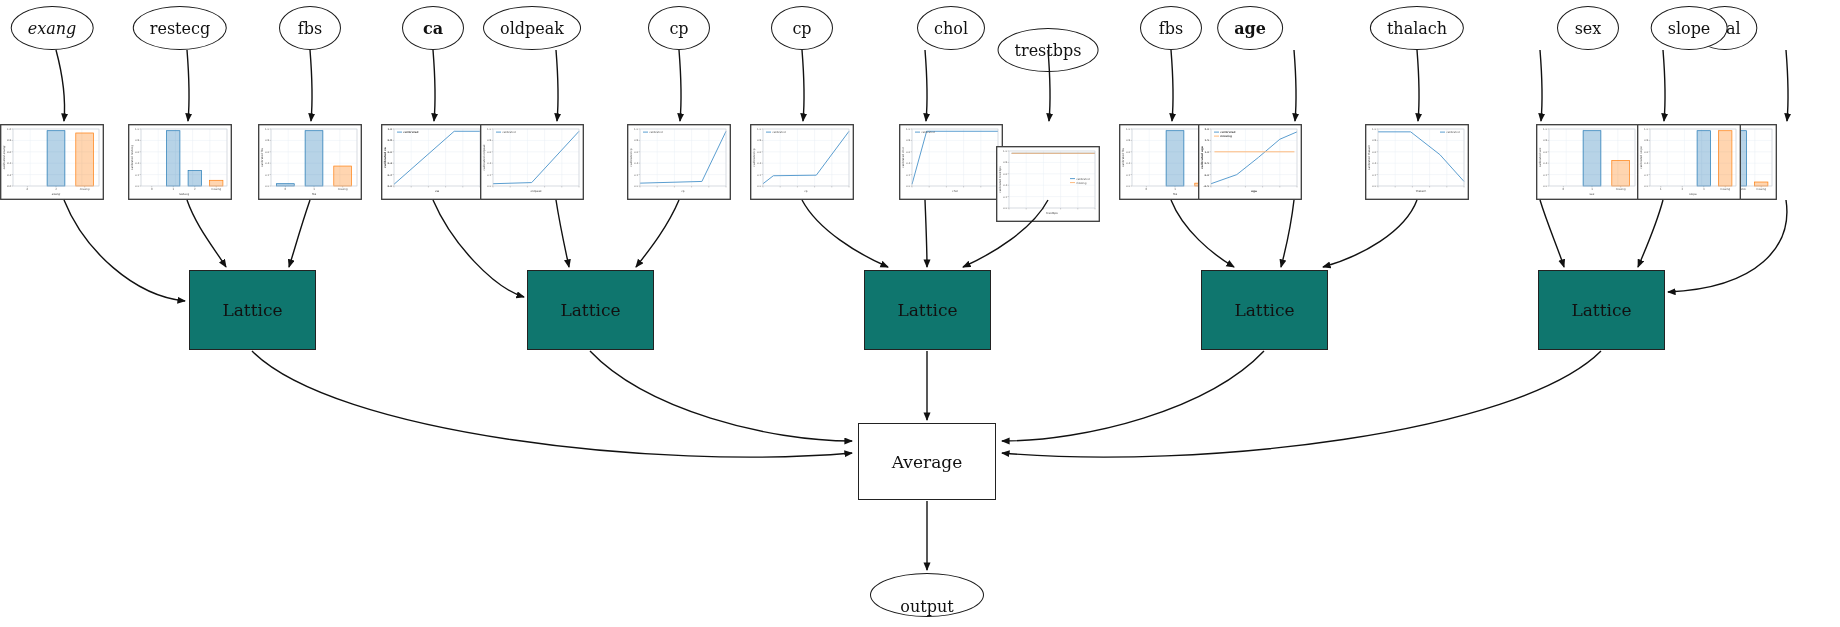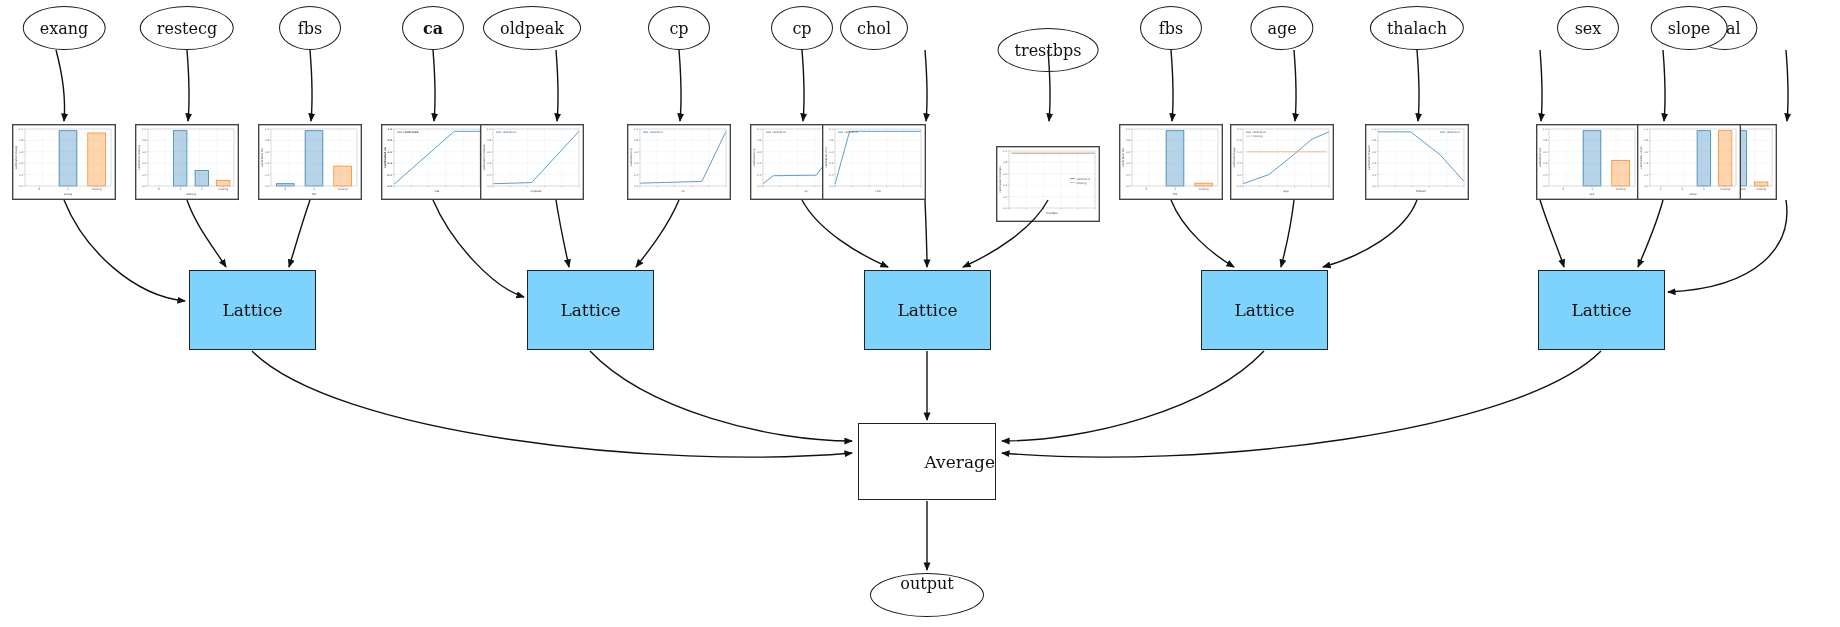--- a/index.html
+++ b/index.html
@@ -6,26 +6,26 @@
   #canvas{position:relative;width:1840px;height:627px;background:#fff;overflow:hidden;
           font-family:"DejaVu Serif",serif;}
   #edges{position:absolute;left:0;top:0;width:1840px;height:627px;z-index:5;pointer-events:none;}
   .fcol{position:absolute;top:0;width:104px;height:210px;z-index:2;}
   .fnode{position:absolute;top:6px;left:50%;transform:translateX(-50%);height:44px;min-width:62px;
          padding:0 16px;box-sizing:border-box;border:1.4px solid #1a1a1a;border-radius:50%;
          display:flex;align-items:center;justify-content:center;background:#fff;
          font-size:16px;color:#111;white-space:nowrap;}
   .fchart{position:absolute;top:124px;left:0;width:104px;height:76px;background:#fff;}
   .fchart svg{display:block;width:104px;height:76px;}
-  .box{position:absolute;top:270px;width:127px;height:80px;border:1.4px solid #222;background:#7dd3fc;
+  .box{position:absolute;top:270px;width:127px;height:80px;border:1.4px solid #222;background:#0f766e;
        display:flex;align-items:center;justify-content:center;font-size:17px;color:#111;z-index:2;box-sizing:border-box;}
   .avgbox{position:absolute;left:858px;top:423px;width:138px;height:77px;border:1.4px solid #222;background:#fff;
-       display:flex;align-items:center;justify-content:flex-end;font-size:17px;color:#111;z-index:2;box-sizing:border-box;}
+       display:flex;align-items:center;justify-content:center;font-size:17px;color:#111;z-index:2;box-sizing:border-box;}
   .outp{position:absolute;left:870px;top:573px;width:114px;height:44px;border:1.4px solid #1a1a1a;border-radius:50%;
-       background:#fff;display:flex;align-items:flex-start;justify-content:center;font-size:16px;color:#111;z-index:2;box-sizing:border-box;}
+       background:#fff;display:flex;align-items:flex-end;justify-content:center;font-size:16px;color:#111;z-index:2;box-sizing:border-box;}
 </style>
 </head>
 <body>
 
 <div id="canvas">
 
   <svg id="edges" viewBox="0 0 1840 627">
     <defs>
       <marker id="ah" markerWidth="10" markerHeight="8" refX="7.6" refY="3.5" orient="auto" markerUnits="userSpaceOnUse">
         <path d="M0,0 L8.6,3.5 L0,7 z" fill="#111"></path>
@@ -68,21 +68,21 @@
       <path d="M 590,351 C 646,410 768,441 852,441" marker-end="url(#ah)"></path>
       <path d="M 927,351 C 927,374 927,396 927,420" marker-end="url(#ah)"></path>
       <path d="M 1264,351 C 1208,410 1086,441 1002,441" marker-end="url(#ah)"></path>
       <path d="M 1601,351 C 1518,434 1196,470 1002,453" marker-end="url(#ah)"></path>
 
       <path d="M 927,501 C 927,524 927,546 927,570" marker-end="url(#ah)"></path>
     </g>
   </svg>
 
   <div id="features-layer">
-      <div class="fcol" style="left: 12px;">
+      <div class="fcol" style="left: 0; font-style: italic;">
       <div class="fnode">
         <span>exang</span>
       </div>
       <div class="fchart">
         <svg viewBox="0 0 104 76">
             <rect x="1" y="1" width="102" height="74" fill="#ffffff"></rect>
             <line x1="13" y1="62.00" x2="99" y2="62.00" stroke="#e9eef5" stroke-width="0.5"></line>
             <line x1="13" y1="50.60" x2="99" y2="50.60" stroke="#e9eef5" stroke-width="0.5"></line>
             <line x1="13" y1="39.20" x2="99" y2="39.20" stroke="#e9eef5" stroke-width="0.5"></line>
             <line x1="13" y1="27.80" x2="99" y2="27.80" stroke="#e9eef5" stroke-width="0.5"></line>
@@ -114,21 +114,21 @@
             <text x="84.67" y="66.4" font-size="2.6" text-anchor="middle" fill="#555" font-family="DejaVu Sans,sans-serif">missing</text>
             <rect x="47.11" y="6.71" width="17.77" height="55.29" fill="rgba(31,119,180,0.32)" stroke="#1f77b4" stroke-width="0.7"></rect>
             <rect x="75.78" y="8.99" width="17.77" height="53.01" fill="rgba(255,127,14,0.33)" stroke="#ff7f0e" stroke-width="0.7"></rect>
             <text transform="rotate(-90)" x="-33.50" y="4.6" font-size="2.8" text-anchor="middle" fill="#444" font-family="DejaVu Sans,sans-serif">calibrated exang</text>
             <text x="56.00" y="70.6" font-size="2.8" text-anchor="middle" fill="#444" font-family="DejaVu Sans,sans-serif">exang</text>
             <rect x="13" y="5" width="86" height="57" fill="none" stroke="#c8cdd4" stroke-width="0.6"></rect>
             <rect x="0.7" y="0.7" width="102.6" height="74.6" fill="none" stroke="#3a3a3a" stroke-width="1.3"></rect>
           </svg>
       </div>
     </div>
-      <div class="fcol" style="left: 135px;">
+      <div class="fcol" style="left: 128px;">
       <div class="fnode">
         <span>restecg</span>
       </div>
       <div class="fchart">
         <svg viewBox="0 0 104 76">
             <rect x="1" y="1" width="102" height="74" fill="#ffffff"></rect>
             <line x1="13" y1="62.00" x2="99" y2="62.00" stroke="#e9eef5" stroke-width="0.5"></line>
             <line x1="13" y1="50.60" x2="99" y2="50.60" stroke="#e9eef5" stroke-width="0.5"></line>
             <line x1="13" y1="39.20" x2="99" y2="39.20" stroke="#e9eef5" stroke-width="0.5"></line>
             <line x1="13" y1="27.80" x2="99" y2="27.80" stroke="#e9eef5" stroke-width="0.5"></line>
@@ -398,21 +398,21 @@
             <polyline points="13.00,59.72 23.32,51.74 66.32,51.17 99.00,7.28" fill="none" stroke="#5b9ed0" stroke-width="1"></polyline>
             <line x1="16" y1="8.1" x2="21" y2="8.1" stroke="#5b9ed0" stroke-width="1"></line>
             <text x="22.2" y="9" font-size="2.7" fill="#555" font-family="DejaVu Sans,sans-serif">calibrated</text>
             <text transform="rotate(-90)" x="-33.50" y="4.6" font-size="2.8" text-anchor="middle" fill="#444" font-family="DejaVu Sans,sans-serif">calibrated cp</text>
             <text x="56.00" y="67.6" font-size="2.8" text-anchor="middle" fill="#444" font-family="DejaVu Sans,sans-serif">cp</text>
             <rect x="13" y="5" width="86" height="57" fill="none" stroke="#c8cdd4" stroke-width="0.6"></rect>
             <rect x="0.7" y="0.7" width="102.6" height="74.6" fill="none" stroke="#3a3a3a" stroke-width="1.3"></rect>
           </svg>
       </div>
     </div>
-      <div class="fcol" style="left: 822px;">
+      <div class="fcol" style="left: 899px;">
       <div class="fnode">
         <span>chol</span>
       </div>
       <div class="fchart">
         <svg viewBox="0 0 104 76">
             <rect x="1" y="1" width="102" height="74" fill="#ffffff"></rect>
             <line x1="13" y1="62.00" x2="99" y2="62.00" stroke="#e9eef5" stroke-width="0.5"></line>
             <line x1="13" y1="50.60" x2="99" y2="50.60" stroke="#e9eef5" stroke-width="0.5"></line>
             <line x1="13" y1="39.20" x2="99" y2="39.20" stroke="#e9eef5" stroke-width="0.5"></line>
             <line x1="13" y1="27.80" x2="99" y2="27.80" stroke="#e9eef5" stroke-width="0.5"></line>
@@ -541,21 +541,21 @@
             <text x="84.67" y="66.4" font-size="2.6" text-anchor="middle" fill="#555" font-family="DejaVu Sans,sans-serif">missing</text>
             <rect x="47.11" y="6.71" width="17.77" height="55.29" fill="rgba(31,119,180,0.32)" stroke="#1f77b4" stroke-width="0.7"></rect>
             <rect x="75.78" y="59.15" width="17.77" height="2.85" fill="rgba(255,127,14,0.33)" stroke="#ff7f0e" stroke-width="0.7"></rect>
             <text transform="rotate(-90)" x="-33.50" y="4.6" font-size="2.8" text-anchor="middle" fill="#444" font-family="DejaVu Sans,sans-serif">calibrated fbs</text>
             <text x="56.00" y="70.6" font-size="2.8" text-anchor="middle" fill="#444" font-family="DejaVu Sans,sans-serif">fbs</text>
             <rect x="13" y="5" width="86" height="57" fill="none" stroke="#c8cdd4" stroke-width="0.6"></rect>
             <rect x="0.7" y="0.7" width="102.6" height="74.6" fill="none" stroke="#3a3a3a" stroke-width="1.3"></rect>
           </svg>
       </div>
     </div>
-      <div class="fcol" style="left: 1230px;">
+      <div class="fcol" style="left: 1198px; font-weight: bold;">
       <div class="fnode">
         <span>age</span>
       </div>
       <div class="fchart">
         <svg viewBox="0 0 104 76">
             <rect x="1" y="1" width="102" height="74" fill="#ffffff"></rect>
             <line x1="13" y1="62.00" x2="99" y2="62.00" stroke="#e9eef5" stroke-width="0.5"></line>
             <line x1="13" y1="50.60" x2="99" y2="50.60" stroke="#e9eef5" stroke-width="0.5"></line>
             <line x1="13" y1="39.20" x2="99" y2="39.20" stroke="#e9eef5" stroke-width="0.5"></line>
             <line x1="13" y1="27.80" x2="99" y2="27.80" stroke="#e9eef5" stroke-width="0.5"></line>

